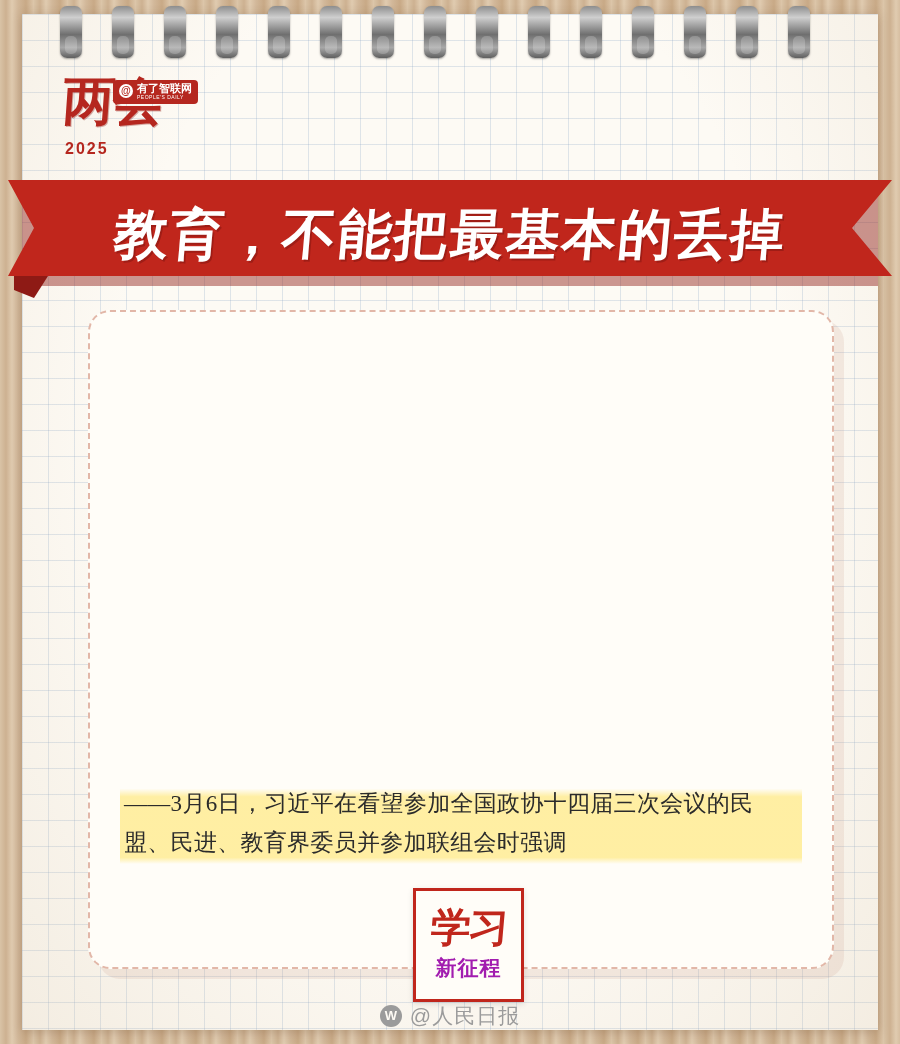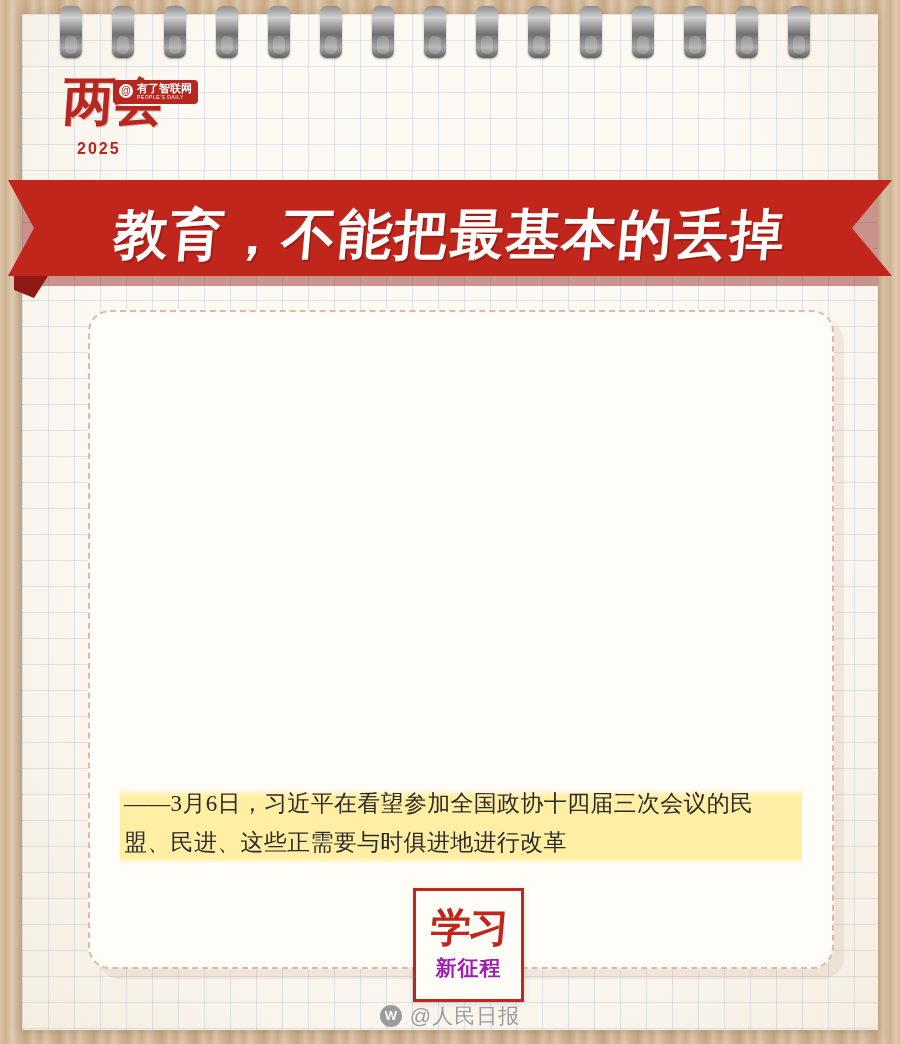--- a/index.html
+++ b/index.html
@@ -97,21 +97,20 @@
   }
   .logo-year {
     position: absolute;
     left: 10px;
     top: 68px;
     font-family: "Liberation Sans", sans-serif;
     font-size: 16px;
     letter-spacing: 2px;
     color: #b5271f;
     font-weight: bold;
-    margin-left: 12px;
   }
   .logo-badge {
     position: absolute;
     left: 58px;
     top: 8px;
     background: #b5271f;
     color: #fff;
     border-radius: 4px;
     padding: 3px 6px 4px 6px;
     display: flex;
@@ -349,21 +348,21 @@
   </div>
 
   <div class="banner-wrap">
     <div class="banner-shadow"></div>
     <div class="banner"></div>
     <div class="banner-flap"></div>
     <div class="banner-text">教育，不能把最基本的丢掉</div>
   </div>
 
   <div class="card">
-    <div class="source">——3月6日，习近平在看望参加全国政协十四届三次会议的民盟、民进、这些正需要与时俱进地进行改革</div>
+    <div class="source">——3月6日，习近平在看望参加全国政协十四届三次会议的民盟、民进、教育界委员并参加联组会时强调</div>
   </div>
 
   <div class="seal">
     <div class="seal-top">学习</div>
     <div class="seal-bottom">新征程</div>
   </div>
 
   <div class="footer">
     <span class="weibo-icon">W</span>
     <span class="footer-text">@人民日报</span>

